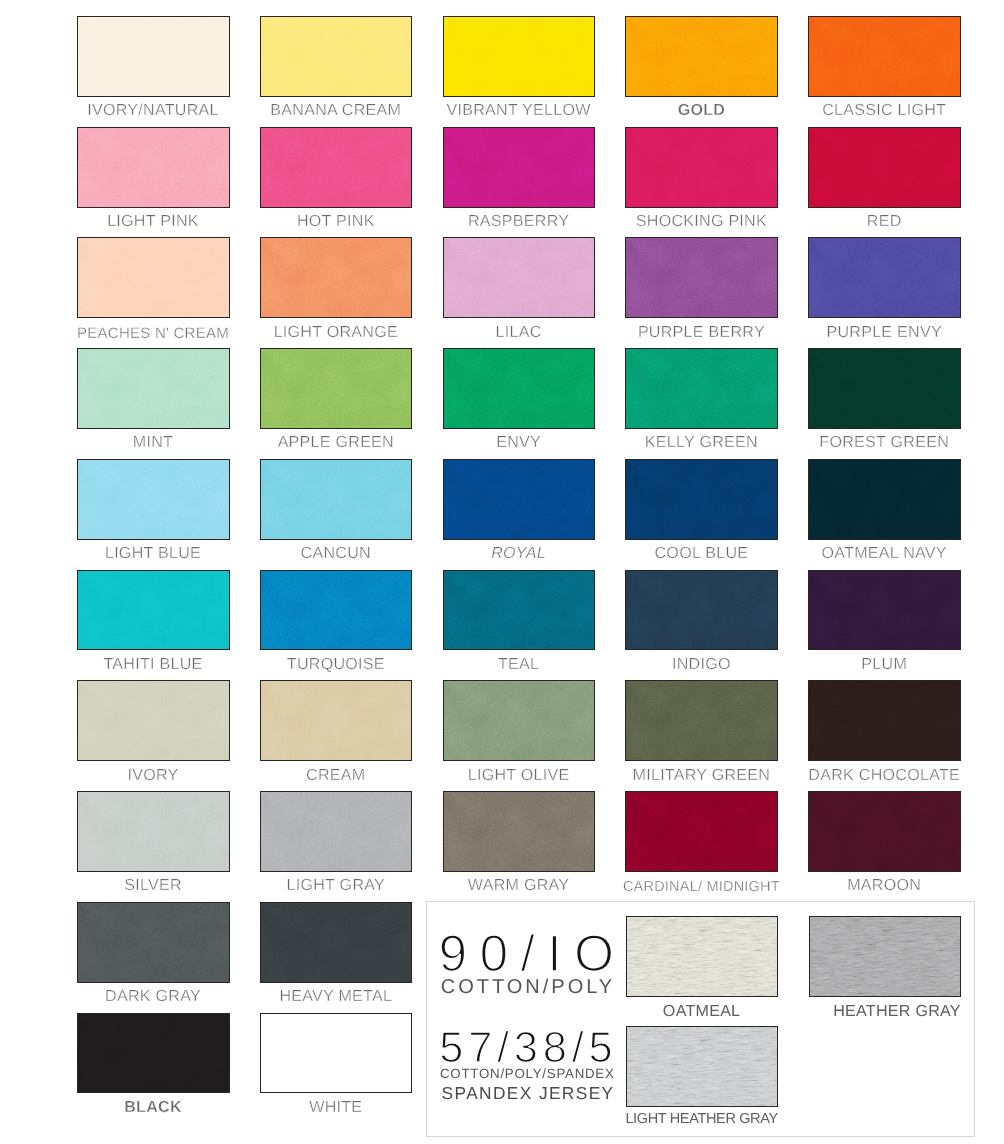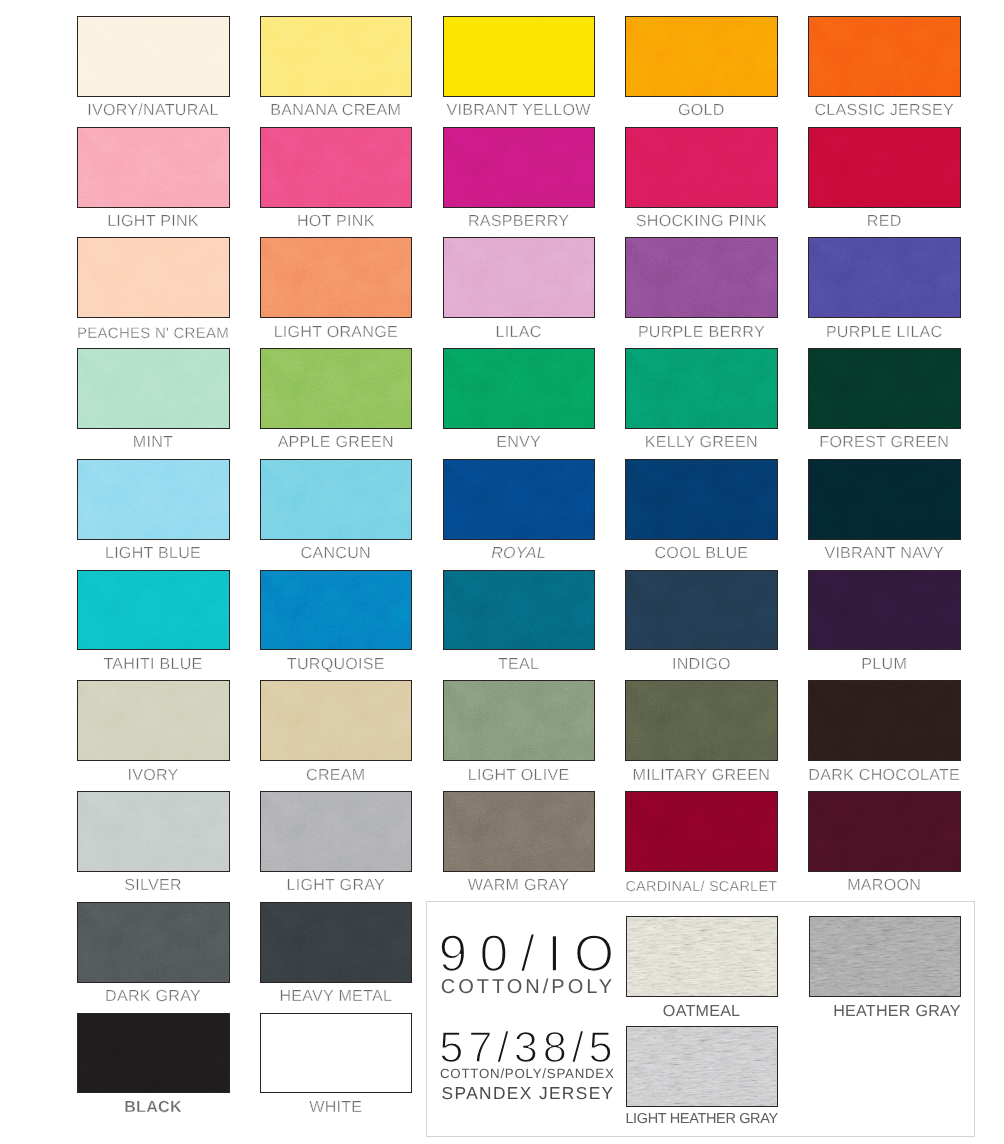--- a/index.html
+++ b/index.html
@@ -105,30 +105,30 @@
       </div>
       <div class="lbl"><span style="white-space: nowrap;">VIBRANT YELLOW</span></div>
     </div>
     <div class="cell" style="left: 625.4px; top: 15.9px;">
       <div class="sw" style="background: rgb(250, 158, 4);">
         <svg class="tex">
           <rect width="100%" height="100%" filter="url(#weavefx)" opacity="0.30"></rect>
           <rect width="100%" height="100%" filter="url(#mottlefx)" opacity="0.18"></rect>
         </svg>
       </div>
-      <div class="lbl"><span style="white-space: nowrap;">GOLD</span></div>
+      <div class="lbl"><span style="white-space: nowrap; font-weight: bold;">GOLD</span></div>
     </div>
     <div class="cell" style="left: 808.2px; top: 15.9px;">
       <div class="sw" style="background: rgb(246, 91, 17);">
         <svg class="tex">
           <rect width="100%" height="100%" filter="url(#weavefx)" opacity="0.30"></rect>
           <rect width="100%" height="100%" filter="url(#mottlefx)" opacity="0.18"></rect>
         </svg>
       </div>
-      <div class="lbl"><span style="white-space: nowrap;">CLASSIC JERSEY</span></div>
+      <div class="lbl"><span style="white-space: nowrap;">CLASSIC LIGHT</span></div>
     </div>
     <div class="cell" style="left: 77px; top: 126.64px;">
       <div class="sw" style="background: rgb(249, 163, 180);">
         <svg class="tex">
           <rect width="100%" height="100%" filter="url(#weavefx)" opacity="0.30"></rect>
           <rect width="100%" height="100%" filter="url(#mottlefx)" opacity="0.18"></rect>
         </svg>
       </div>
       <div class="lbl"><span style="white-space: nowrap;">LIGHT PINK</span></div>
     </div>
@@ -204,21 +204,21 @@
       </div>
       <div class="lbl"><span style="white-space: nowrap;">PURPLE BERRY</span></div>
     </div>
     <div class="cell" style="left: 808.2px; top: 237.38px;">
       <div class="sw" style="background: rgb(75, 71, 157);">
         <svg class="tex">
           <rect width="100%" height="100%" filter="url(#weavefx)" opacity="0.30"></rect>
           <rect width="100%" height="100%" filter="url(#mottlefx)" opacity="0.18"></rect>
         </svg>
       </div>
-      <div class="lbl"><span style="white-space: nowrap;">PURPLE LILAC</span></div>
+      <div class="lbl"><span style="white-space: nowrap;">PURPLE ENVY</span></div>
     </div>
     <div class="cell" style="left: 77px; top: 348.12px;">
       <div class="sw" style="background: rgb(174, 223, 197);">
         <svg class="tex">
           <rect width="100%" height="100%" filter="url(#weavefx)" opacity="0.30"></rect>
           <rect width="100%" height="100%" filter="url(#mottlefx)" opacity="0.18"></rect>
         </svg>
       </div>
       <div class="lbl"><span style="white-space: nowrap;">MINT</span></div>
     </div>
@@ -294,21 +294,21 @@
       </div>
       <div class="lbl"><span style="white-space: nowrap;">COOL BLUE</span></div>
     </div>
     <div class="cell" style="left: 808.2px; top: 458.86px;">
       <div class="sw" style="background: rgb(3, 37, 47);">
         <svg class="tex">
           <rect width="100%" height="100%" filter="url(#weavefx)" opacity="0.30"></rect>
           <rect width="100%" height="100%" filter="url(#mottlefx)" opacity="0.18"></rect>
         </svg>
       </div>
-      <div class="lbl"><span style="white-space: nowrap;">VIBRANT NAVY</span></div>
+      <div class="lbl"><span style="white-space: nowrap;">OATMEAL NAVY</span></div>
     </div>
     <div class="cell" style="left: 77px; top: 569.6px;">
       <div class="sw" style="background: rgb(12, 190, 196);">
         <svg class="tex">
           <rect width="100%" height="100%" filter="url(#weavefx)" opacity="0.30"></rect>
           <rect width="100%" height="100%" filter="url(#mottlefx)" opacity="0.18"></rect>
         </svg>
       </div>
       <div class="lbl"><span style="white-space: nowrap; text-decoration: underline;">TAHITI BLUE</span></div>
     </div>
@@ -420,21 +420,21 @@
       </div>
       <div class="lbl"><span style="white-space: nowrap;">WARM GRAY</span></div>
     </div>
     <div class="cell" style="left: 625.4px; top: 791.08px;">
       <div class="sw" style="background: rgb(134, 1, 39);">
         <svg class="tex">
           <rect width="100%" height="100%" filter="url(#weavefx)" opacity="0.30"></rect>
           <rect width="100%" height="100%" filter="url(#mottlefx)" opacity="0.18"></rect>
         </svg>
       </div>
-      <div class="lbl"><span style="white-space: nowrap; font-size: 14.4966px; letter-spacing: 0.225102px; display: inline-block; transform: translateY(1.15448px);">CARDINAL/ SCARLET</span></div>
+      <div class="lbl"><span style="white-space: nowrap; font-size: 14.4966px; letter-spacing: 0.225102px; display: inline-block; transform: translateY(1.15448px);">CARDINAL/ MIDNIGHT</span></div>
     </div>
     <div class="cell" style="left: 808.2px; top: 791.08px;">
       <div class="sw" style="background: rgb(71, 16, 35);">
         <svg class="tex">
           <rect width="100%" height="100%" filter="url(#weavefx)" opacity="0.30"></rect>
           <rect width="100%" height="100%" filter="url(#mottlefx)" opacity="0.18"></rect>
         </svg>
       </div>
       <div class="lbl"><span style="white-space: nowrap; text-align: right;">MAROON</span></div>
     </div>

